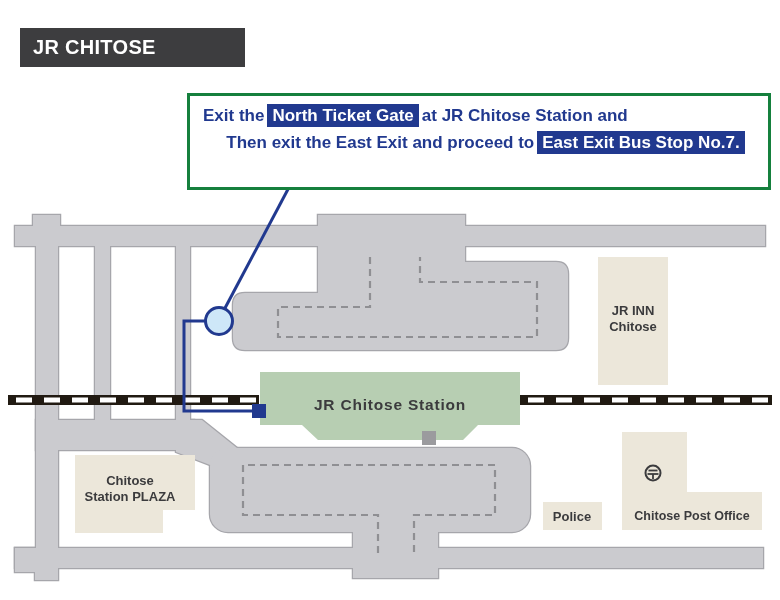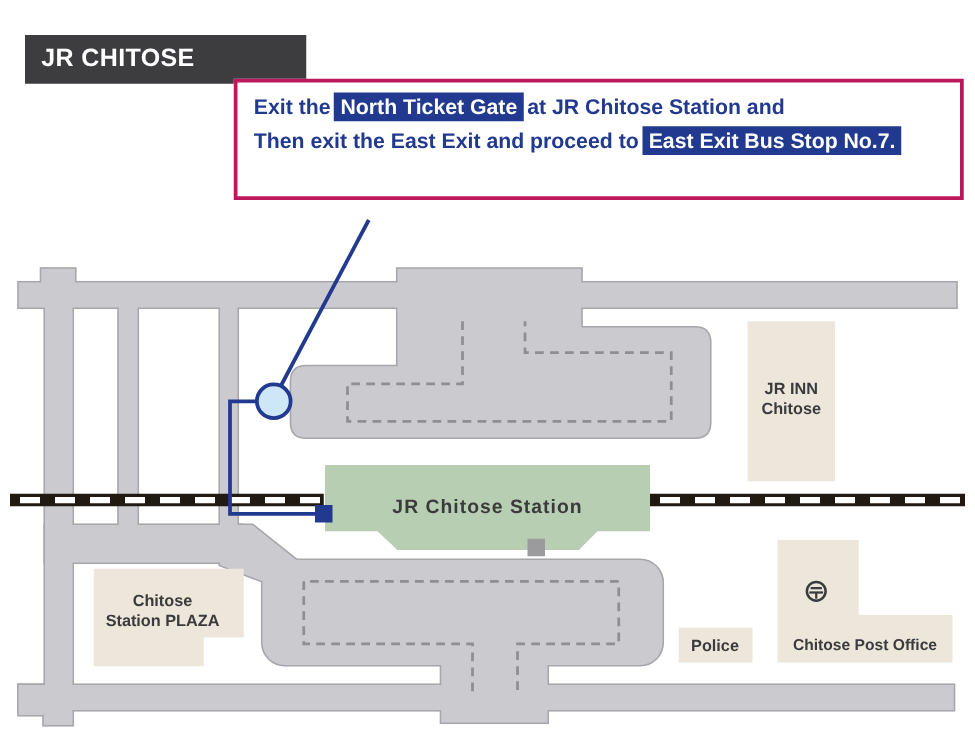--- a/index.html
+++ b/index.html
@@ -3,26 +3,26 @@
 <meta charset="utf-8">
 <style>
   html,body{margin:0;padding:0;background:#fff;}
   #stage{position:relative;width:780px;height:600px;background:#ffffff;overflow:hidden;
          font-family:"Liberation Sans",sans-serif;}
   #map-svg{position:absolute;left:0;top:0;}
   #title-box{position:absolute;left:20px;top:28px;width:225px;height:39px;
              background:#3D3D3F;color:#ffffff;box-sizing:border-box;
              font-weight:bold;font-size:20px;line-height:39px;padding-left:13px;
              letter-spacing:0.3px;}
-  #instruction-box{position:absolute;left:187px;top:63px;width:584px;height:97px;
-             box-sizing:border-box;border:3px solid #be185d;background:#ffffff;
+  #instruction-box{position:absolute;left:187px;top:93px;width:584px;height:97px;
+             box-sizing:border-box;border:3px solid #15803d;background:#ffffff;
              padding:7px 0 0 13px;color:#21398F;font-weight:bold;font-size:17px;}
   .iline{line-height:25px;white-space:pre;}
   .ln2{margin-top:5px;}
-  .ln3{margin-top:2px;}
+  .ln3{margin-top:2px;text-align:center;}
   .hl{background:#21398F;color:#ffffff;padding:2px 5px;margin:0 3px;white-space:pre;}
   .hl.end{margin-right:0;}
   svg text{font-family:"Liberation Sans",sans-serif;font-weight:bold;}
 </style>
 </head>
 <body>
 
 <div id="stage">
 
   <svg id="map-svg" width="780" height="600" viewBox="0 0 780 600">

